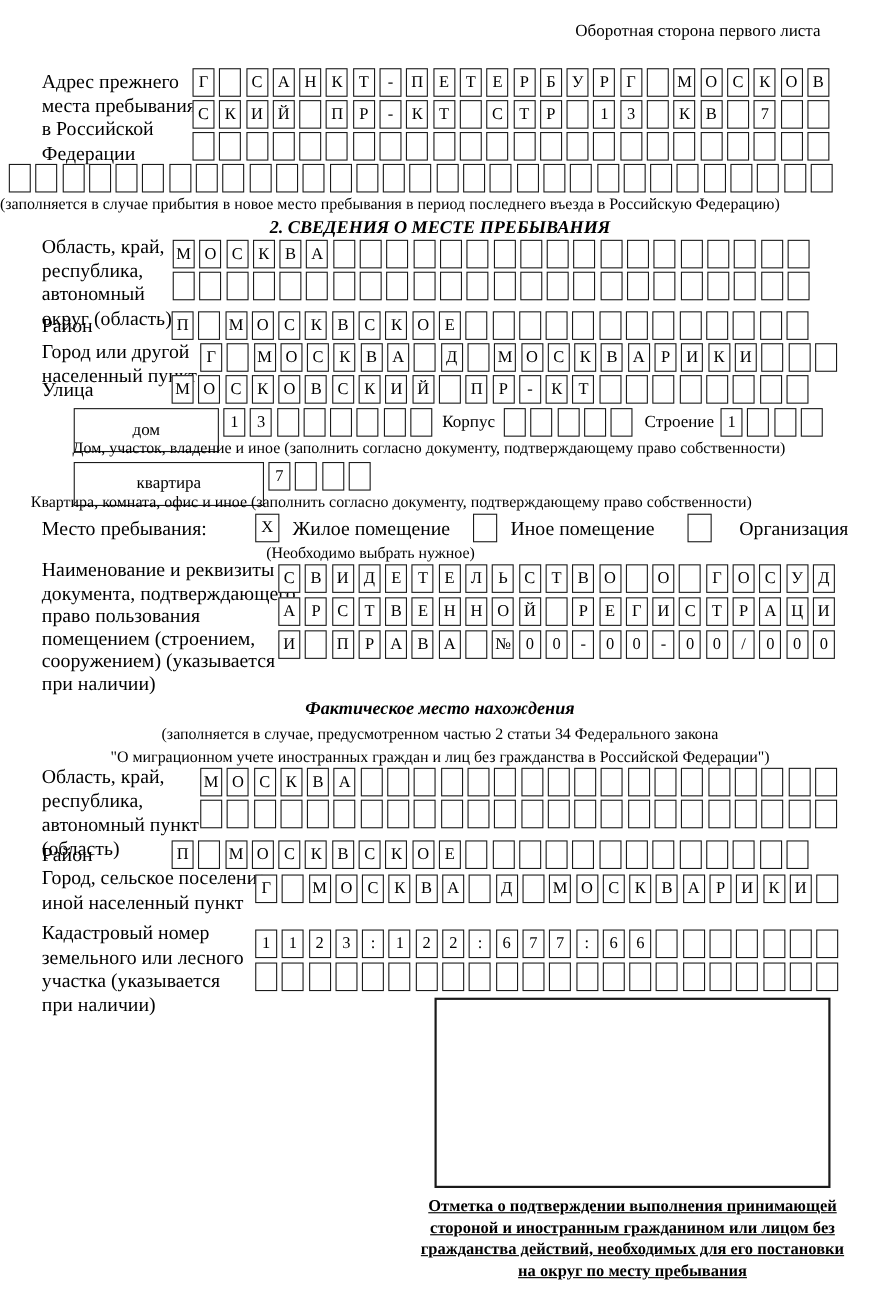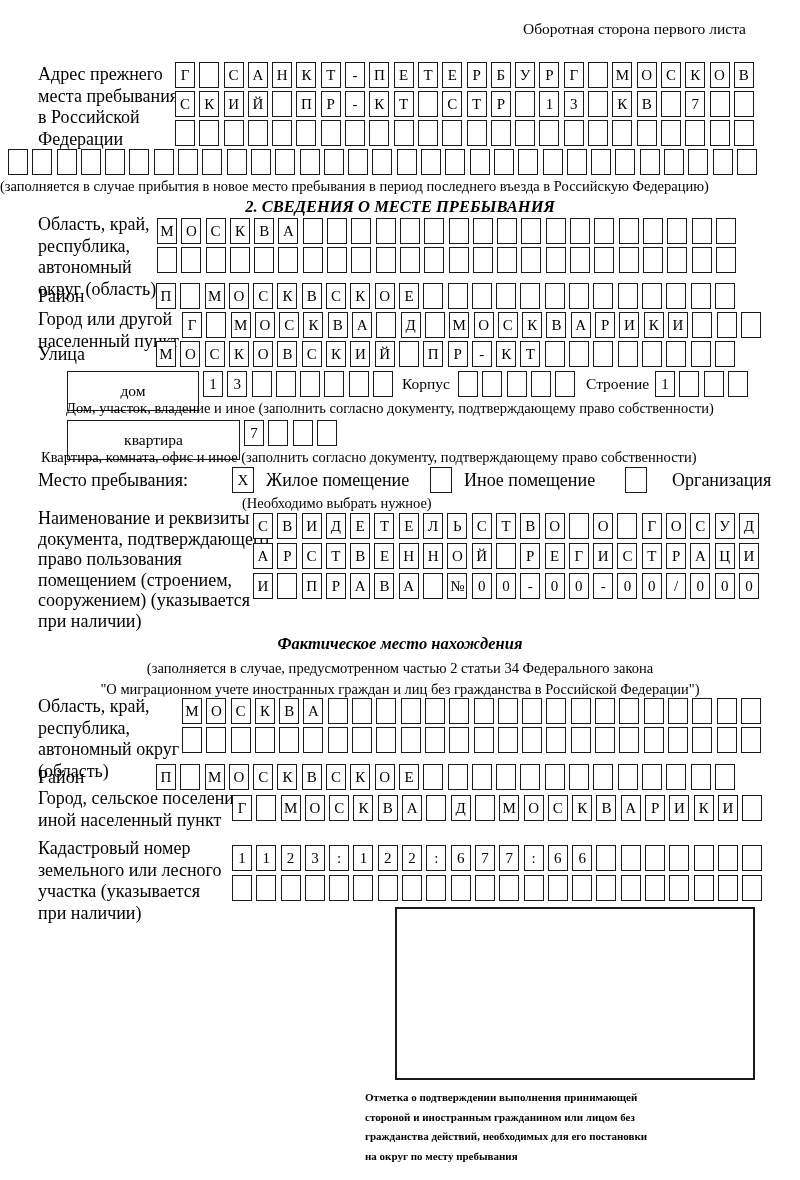--- a/index.html
+++ b/index.html
@@ -14,22 +14,22 @@
   .checkbox{position:absolute;width:22px;height:26px;border:1.6px solid #1a1a1a;
         box-sizing:border-box;display:flex;align-items:center;justify-content:center;font-size:15px;}
   .caption{position:absolute;font-size:14.5px;white-space:nowrap;}
   .center{left:0;width:800px;text-align:left;white-space:normal;}
   .title{position:absolute;left:0;width:800px;text-align:center;font-weight:700;font-size:16.5px;font-style:italic;}
   .inline-box{position:absolute;height:40px;border:1.6px solid #1a1a1a;box-sizing:border-box;
         display:flex;align-items:center;justify-content:center;font-size:15.5px;}
   .inline-label{position:absolute;font-size:15.5px;white-space:nowrap;}
   .stamp-box{position:absolute;left:395px;top:907px;width:360px;height:173px;
         border:2px solid #1a1a1a;box-sizing:border-box;background:#fff;}
-  .stamp-caption{position:absolute;left:365px;top:1088px;width:420px;text-align:left;
-        font-size:11px;line-height:19.5px;font-weight:600;}
+  .stamp-caption{position:absolute;left:365px;top:1088px;width:420px;text-align:center;
+        font-size:15px;line-height:19.5px;font-weight:600;text-decoration:underline;}
   .subcaption{position:absolute;left:0;width:800px;text-align:center;font-size:14.5px;line-height:21px;}
 </style>
 </head>
 <body>
 
 <div class="page">
 
   <div class="header-note">Оборотная сторона первого листа</div>
 
   <div class="label" style="left:38px;top:64px;">
@@ -327,21 +327,21 @@
     </div>
   <div class="caption" style="left:38px;top:400px;margin-left:28px;">Дом, участок, владение и иное (заполнить согласно документу, подтверждающему право собственности)</div>
 
   <div class="inline-box" style="left:67px;top:420px;width:173px;">квартира</div>
   <div class="cellrow" style="left:244px;top:420px;">
       <span class="cell">7</span>
       <span class="cell"></span>
       <span class="cell"></span>
       <span class="cell"></span>
     </div>
-  <div class="caption" style="left:41px;top:449px;">Квартира, комната, офис и иное (заполнить согласно документу, подтверждающему право собственности)</div>
+  <div class="caption" style="left:28px;top:449px;">Квартира, комната, офис и иное (заполнить согласно документу, подтверждающему право собственности)</div>
 
   <div class="label" style="left:38px;top:470px;">Место пребывания:</div>
   <div class="checkbox" style="left:232px;top:467px;">X</div>
   <div class="label" style="left:266px;top:470px;">Жилое помещение</div>
   <div class="checkbox" style="left:430px;top:467px;"></div>
   <div class="label" style="left:464px;top:470px;">Иное помещение</div>
   <div class="checkbox" style="left:625px;top:467px;"></div>
   <div class="label" style="left:672px;top:470px;">Организация</div>
   <div class="caption" style="left:242px;top:495px;">(Необходимо выбрать нужное)</div>
 
@@ -425,21 +425,21 @@
 
   <div class="title" style="top:634px;">Фактическое место нахождения</div>
   <div class="subcaption" style="top:658px;">
       <div>(заполняется в случае, предусмотренном частью 2 статьи 34 Федерального закона</div>
       <div>"О миграционном учете иностранных граждан и лиц без гражданства в Российской Федерации")</div>
     </div>
 
   <div class="label" style="left:38px;top:696px;">
       <div>Область, край,</div>
       <div>республика,</div>
-      <div>автономный округ</div>
+      <div>автономный пункт</div>
       <div>(область)</div>
     </div>
   <div class="cellrow" style="left:182px;top:698px;">
       <span class="cell">М</span>
       <span class="cell">О</span>
       <span class="cell">С</span>
       <span class="cell">К</span>
       <span class="cell">В</span>
       <span class="cell">А</span>
       <span class="cell"></span>

